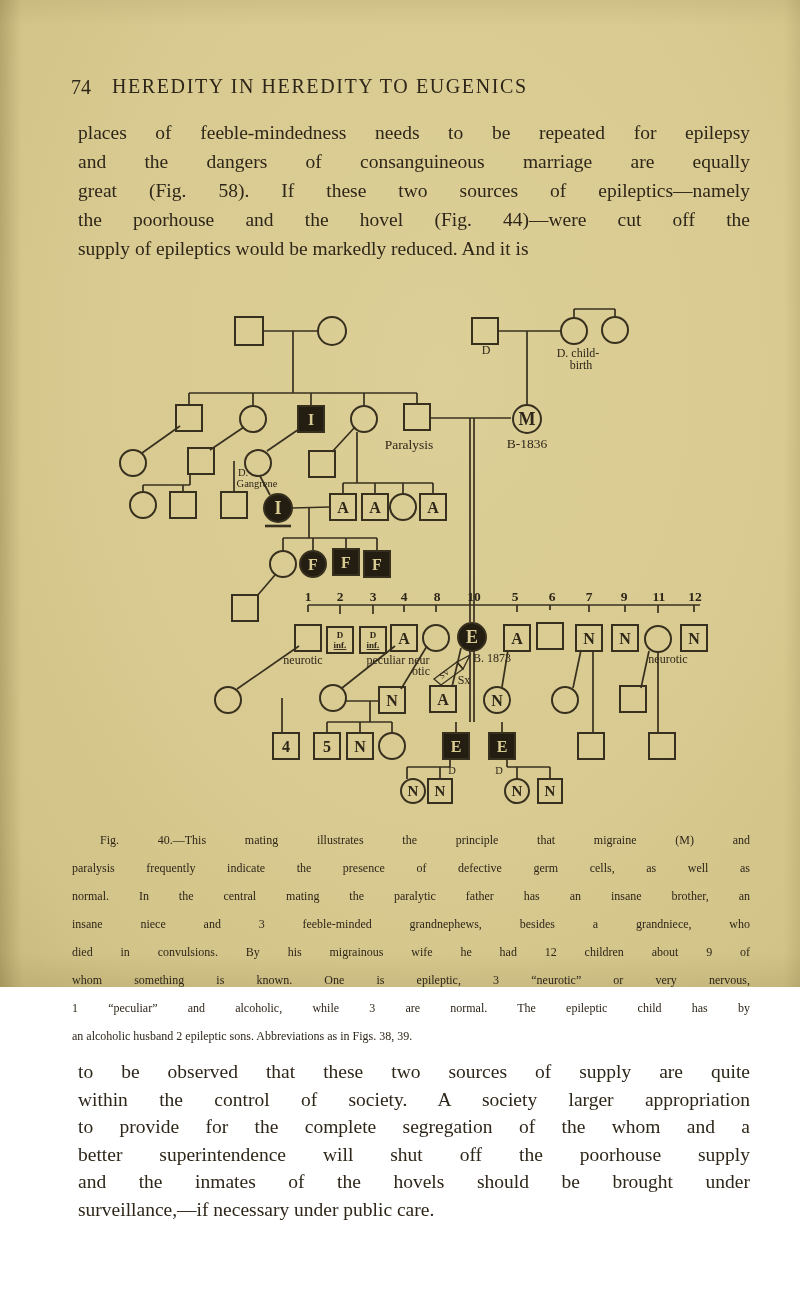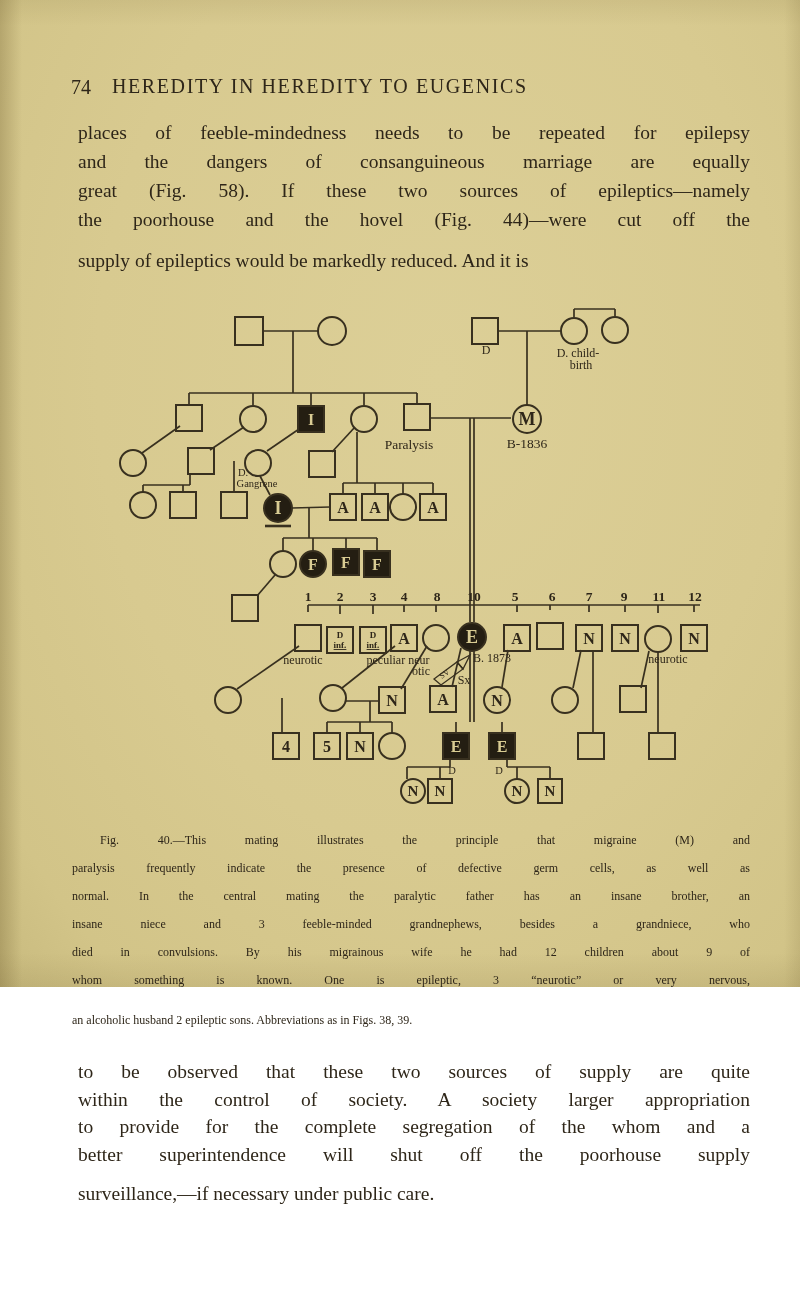--- a/index.html
+++ b/index.html
@@ -18,21 +18,21 @@
       radial-gradient(ellipse at 55% 38%, #dccf97 0%, #d8ca90 55%, #d2c488 86%, #c8ba7e 100%);
   }
   .pagenum{position:absolute;left:71px;top:76px;font-size:20px;}
   .runhead{position:absolute;left:112px;top:75px;font-size:20px;letter-spacing:1.6px;}
   .para{position:absolute;font-size:19.5px;}
   .p1{left:78px;width:672px;top:118px;line-height:29px;}
   .p2{left:78px;width:672px;top:1058px;line-height:27.5px;}
   .cap{left:72px;width:678px;top:826px;line-height:28px;font-size:12px;position:absolute;}
   .cap .jl:first-child{text-indent:28px;}
   .jl{text-align:justify;text-align-last:justify;}
-  .jl-last{text-align:left;margin-top:12px;}
+  .jl-last{text-align:left;}
   svg.fig{position:absolute;left:0;top:300px;}
   svg text{font-family:"Liberation Serif","DejaVu Serif",serif;}
 </style>
 </head>
 <body>
 
 <div class="page">
 
   <span class="pagenum">74</span>
   <span class="runhead">HEREDITY IN HEREDITY TO EUGENICS</span>
@@ -247,24 +247,26 @@
       <text x="695" y="301" text-anchor="middle" fill="#2e2619" font-size="13.5" font-weight="700">12</text>
     </svg>
 
   <div class="cap">
     <div class="jl">Fig. 40.—This mating illustrates the principle that migraine (M) and</div>
     <div class="jl">paralysis frequently indicate the presence of defective germ cells, as well as</div>
     <div class="jl">normal.  In the central mating the paralytic father has an insane brother, an</div>
     <div class="jl">insane niece and 3 feeble-minded grandnephews, besides a grandniece, who</div>
     <div class="jl">died in convulsions.  By his migrainous wife he had 12 children about 9 of</div>
     <div class="jl">whom something is known.  One is epileptic, 3 “neurotic” or very nervous,</div>
+    <div class="jl">1 “peculiar” and alcoholic, while 3 are normal.  The epileptic child has by</div>
     <div class="jl-last">an alcoholic husband 2 epileptic sons.  Abbreviations as in Figs. 38, 39.</div>
   </div>
 
   <div class="para p2">
     <div class="jl">to be observed that these two sources of supply are quite</div>
     <div class="jl">within the control of society.  A society larger appropriation</div>
     <div class="jl">to provide for the complete segregation of the whom and a</div>
     <div class="jl">better superintendence will shut off the poorhouse supply</div>
+    <div class="jl">and the inmates of the hovels should be brought under</div>
     <div class="jl-last">surveillance,—if necessary under public care.</div>
   </div>
 
 </div>
 
 </body></html>

